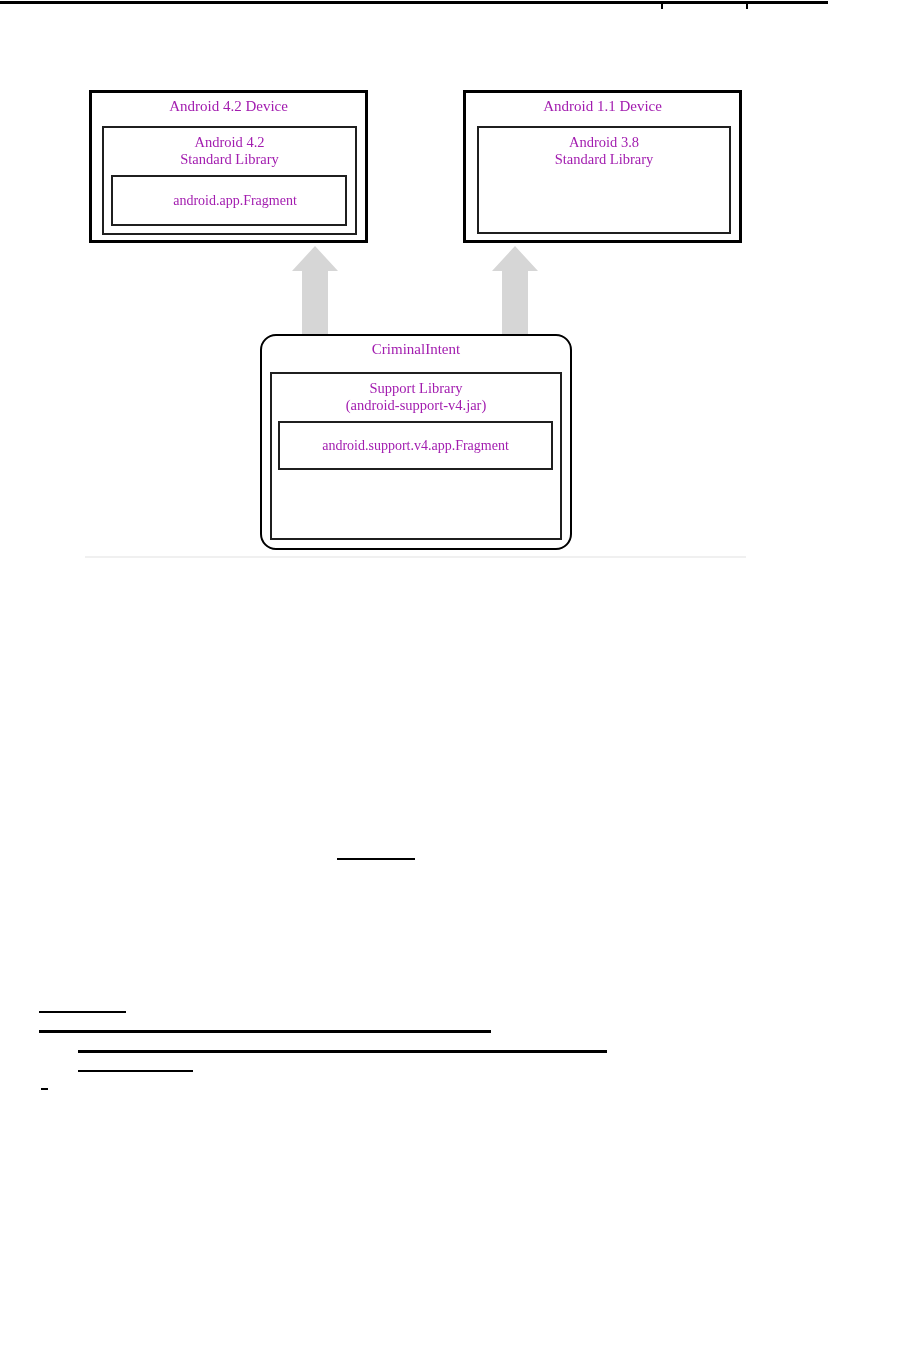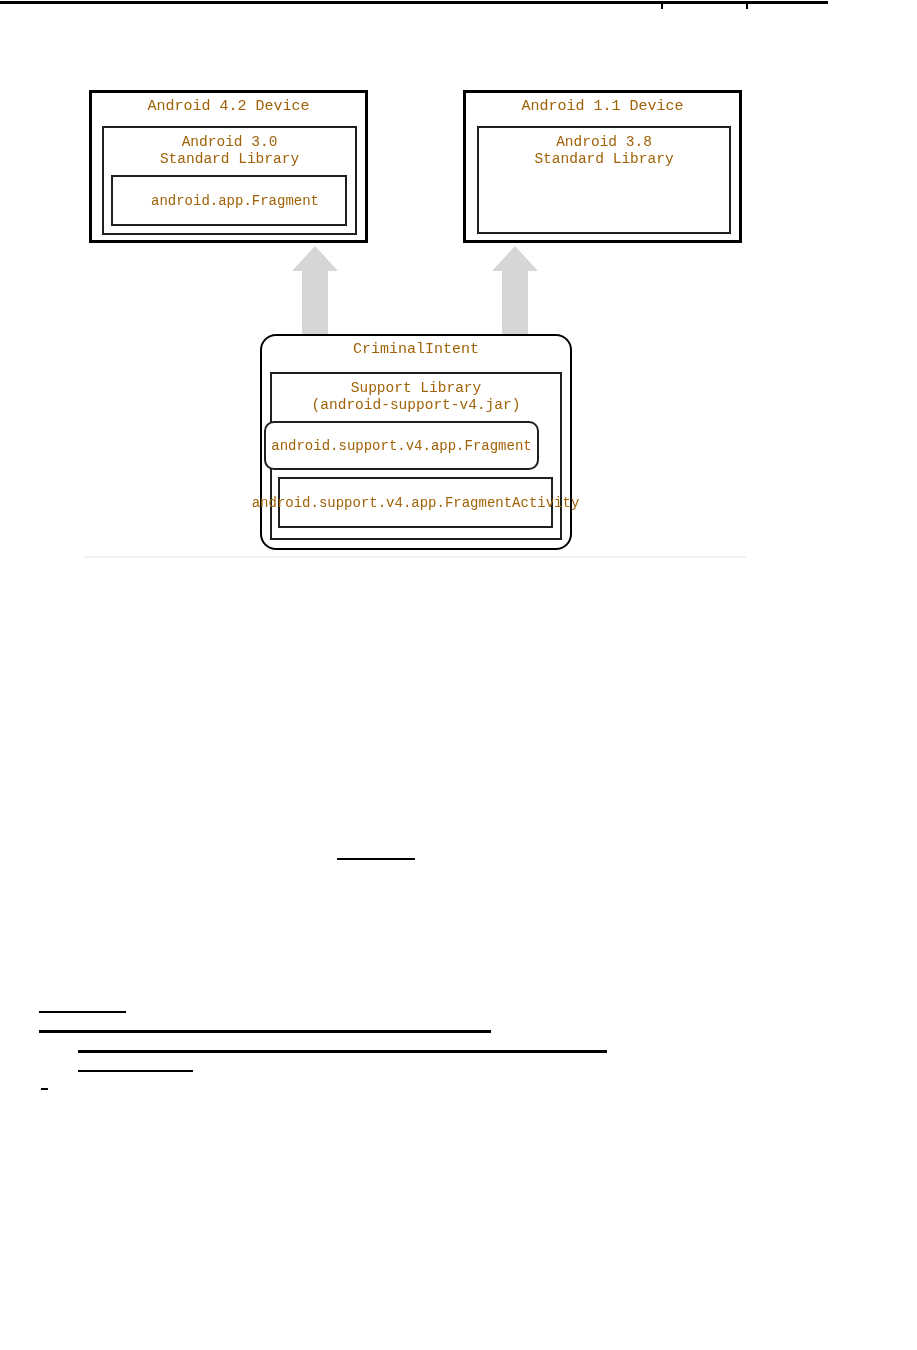--- a/index.html
+++ b/index.html
@@ -1,22 +1,22 @@
 <!DOCTYPE html>
 <html><head>
 <meta charset="utf-8">
 <style>
   html, body { margin: 0; padding: 0; background: #ffffff; }
   .page {
     position: relative;
     width: 855px;
     height: 1350px;
     background: #ffffff;
-    font-family: Liberation Mono, monospace;
-    color: #a16207;
+    font-family: Liberation Serif, serif;
+    color: #a21caf;
     overflow: hidden;
   }
 
   
   .top-rule { position: absolute; left: 0; top: 1px; width: 828px; height: 3px; background: #000; }
   .top-tick { position: absolute; top: 1px; width: 2px; height: 8px; background: #000; }
   .top-tick.t1 { left: 661px; }
   .top-tick.t2 { left: 746px; }
 
   .figure { position: absolute; left: 0; top: 0; width: 917px; height: 600px; }
@@ -27,21 +27,21 @@
   .class-box  { border: 2px solid #1f1f1f; display: flex; align-items: center; justify-content: center; }
 
   .device-left  { left: 89px;  top: 90px; width: 279px; height: 153px; }
   .device-right { left: 463px; top: 90px; width: 279px; height: 153px; }
   .stdlib-left  { left: 102px; top: 126px; width: 255px; height: 109px; }
   .stdlib-right { left: 477px; top: 126px; width: 254px; height: 108px; }
   .frag-left    { left: 111px; top: 175px; width: 236px; height: 51px; padding-left: 12px; }
 
   .app-box     { left: 260px; top: 334px; width: 312px; height: 216px; border: 2px solid #000; border-radius: 16px; }
   .support-box { left: 270px; top: 372px; width: 292px; height: 168px; }
-  .sfrag-box    { left: 264px; top: 421px; width: 275px; height: 49px; border-radius: 10px; }
+  .sfrag-box    { left: 278px; top: 421px; width: 275px; height: 49px; }
   .sfragact-box { left: 278px; top: 477px; width: 275px; height: 51px; }
 
   .box-title {
     position: absolute; left: 0; right: 0; top: 5px;
     text-align: center; font-size: 15px; line-height: 17px;
   }
   .two-line-label {
     position: absolute; left: 0; right: 0; top: 6px;
     text-align: center; font-size: 14.5px; line-height: 16.5px;
   }
@@ -72,21 +72,21 @@
   <div class="top-tick t1"></div>
   <div class="top-tick t2"></div>
 
   <div class="figure">
 
     <div class="box outer-box device-left">
       <div class="box-title">Android 4.2 Device</div>
     </div>
     <div class="box inner-box stdlib-left">
       <div class="two-line-label">
-        <span>Android 3.0</span><br>
+        <span>Android 4.2</span><br>
         <span>Standard Library</span>
       </div>
     </div>
     <div class="box class-box frag-left">
       <span class="class-label">android.app.Fragment</span>
     </div>
 
     <div class="box outer-box device-right">
       <div class="box-title">Android 1.1 Device</div>
     </div>
@@ -109,23 +109,20 @@
     </div>
     <div class="box inner-box support-box">
       <div class="two-line-label">
         <span>Support Library</span><br>
         <span>(android-support-v4.jar)</span>
       </div>
     </div>
     <div class="box class-box sfrag-box">
       <span class="class-label">android.support.v4.app.Fragment</span>
     </div>
-    <div class="box class-box sfragact-box">
-      <span class="class-label">android.support.v4.app.FragmentActivity</span>
-    </div>
 
     <div class="figure-edge"></div>
   </div>
 
   <div class="rule link-a"></div>
   <div class="rule r1"></div>
   <div class="rule r2"></div>
   <div class="rule r3"></div>
   <div class="rule r4"></div>
   <div class="rule r5"></div>

